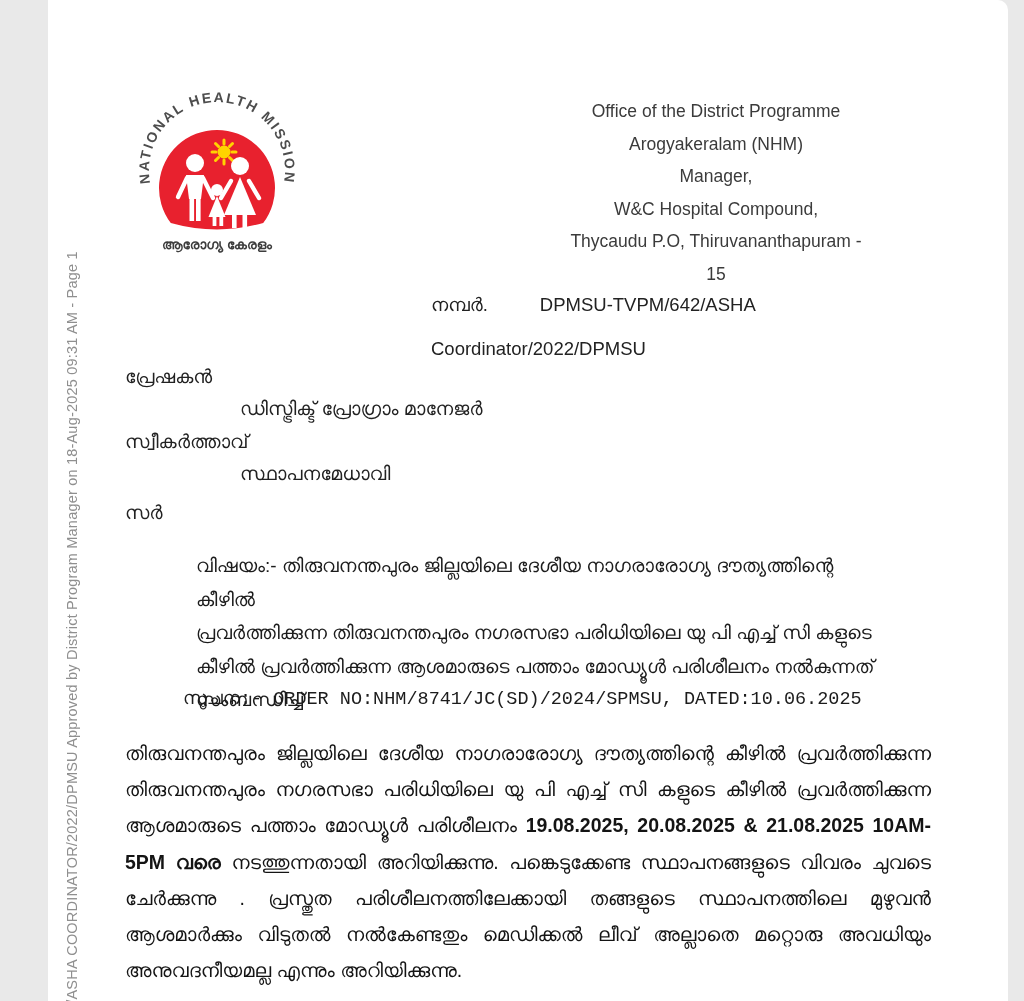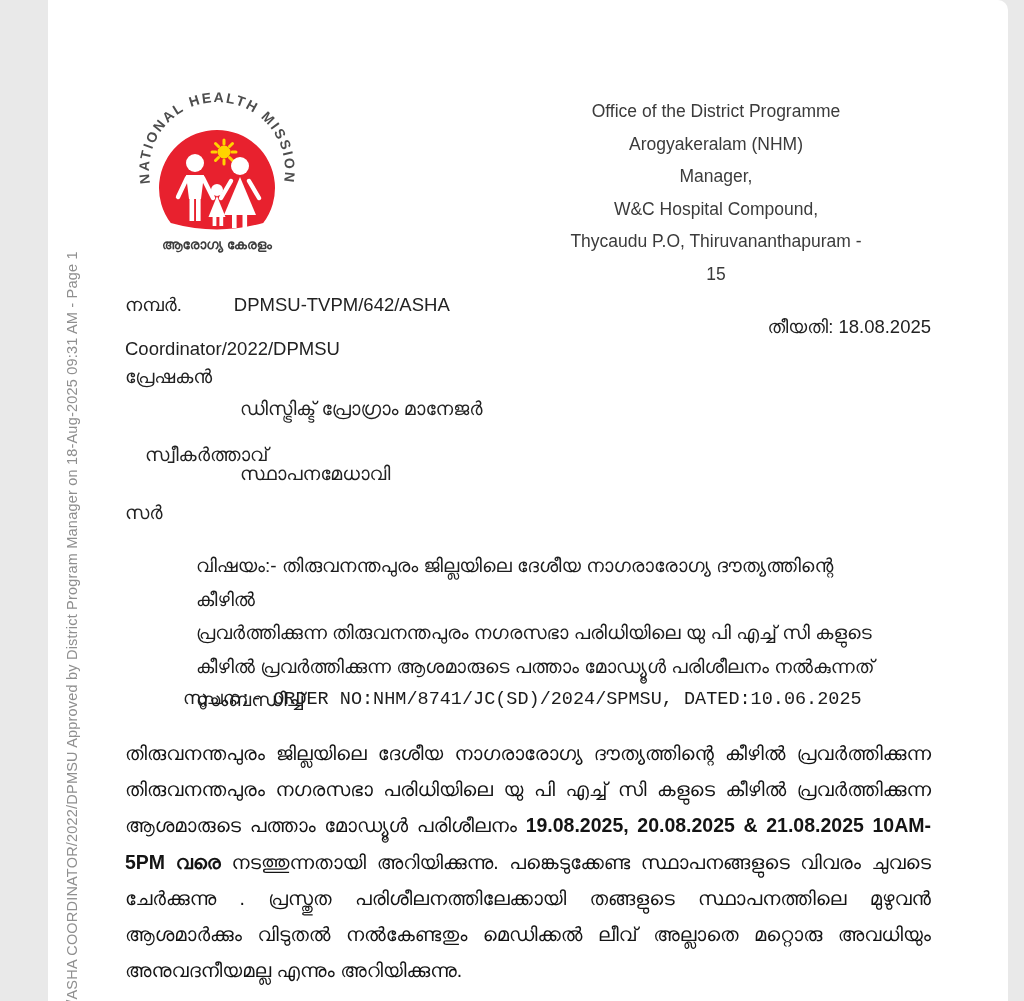--- a/index.html
+++ b/index.html
@@ -30,30 +30,30 @@
   .address {
     position: absolute; top: 95px; right: 0; width: 430px;
     text-align: center;
     font-size: 17.5px; line-height: 32.5px; color: #3b3b3b;
   }
 
   .logo-svg { position: absolute; left: 4px; top: 86px; }
 
   .no-row {
     position: absolute; top: 283px; left: 0; width: 100%;
-    display: flex; justify-content: space-between; align-items: center;
-    font-size: 18.5px; line-height: 44px; color: #222;
+    display: flex; justify-content: space-between; align-items: flex-end;
+    font-size: 18.5px; line-height: 44px; color: #222; flex-direction: column;
   }
   .no-left { width: 500px; }
   .no-gap { display: inline-block; width: 52px; }
 
   .field { position: absolute; font-size: 19px; color: #222; }
   .sender-label    { top: 366px; left: 0; }
   .sender-value    { top: 398px; left: 115px; }
-  .recipient-label { top: 444px; left: 0; margin-left: 20px; }
+  .recipient-label { top: 431px; left: 0; }
   .recipient-value { top: 463px; left: 115px; }
   .salutation      { top: 502px; left: 0; }
 
   .subject {
     position: absolute; top: 549px; left: 71px; width: 690px;
     font-size: 19px; line-height: 33.5px; color: #1c1c1c;
   }
   .subject .cont { }
 
   .reference {
@@ -135,21 +135,20 @@
       <div>15</div>
     </div>
 
     <div class="no-row">
       <div class="no-left">
         <div>
           <span>നമ്പർ.</span><span class="no-gap"></span><span>DPMSU-TVPM/642/ASHA</span>
         </div>
         <div>Coordinator/2022/DPMSU</div>
       </div>
-      <div>തീയതി: 18.08.2025</div>
     </div>
 
     <div class="field sender-label">പ്രേഷകൻ</div>
     <div class="field sender-value">ഡിസ്ട്രിക്ട് പ്രോഗ്രാം മാനേജർ</div>
     <div class="field recipient-label">സ്വീകർത്താവ്</div>
     <div class="field recipient-value">സ്ഥാപനമേധാവി</div>
     <div class="field salutation">സർ</div>
 
     <div class="subject">
       <div>

